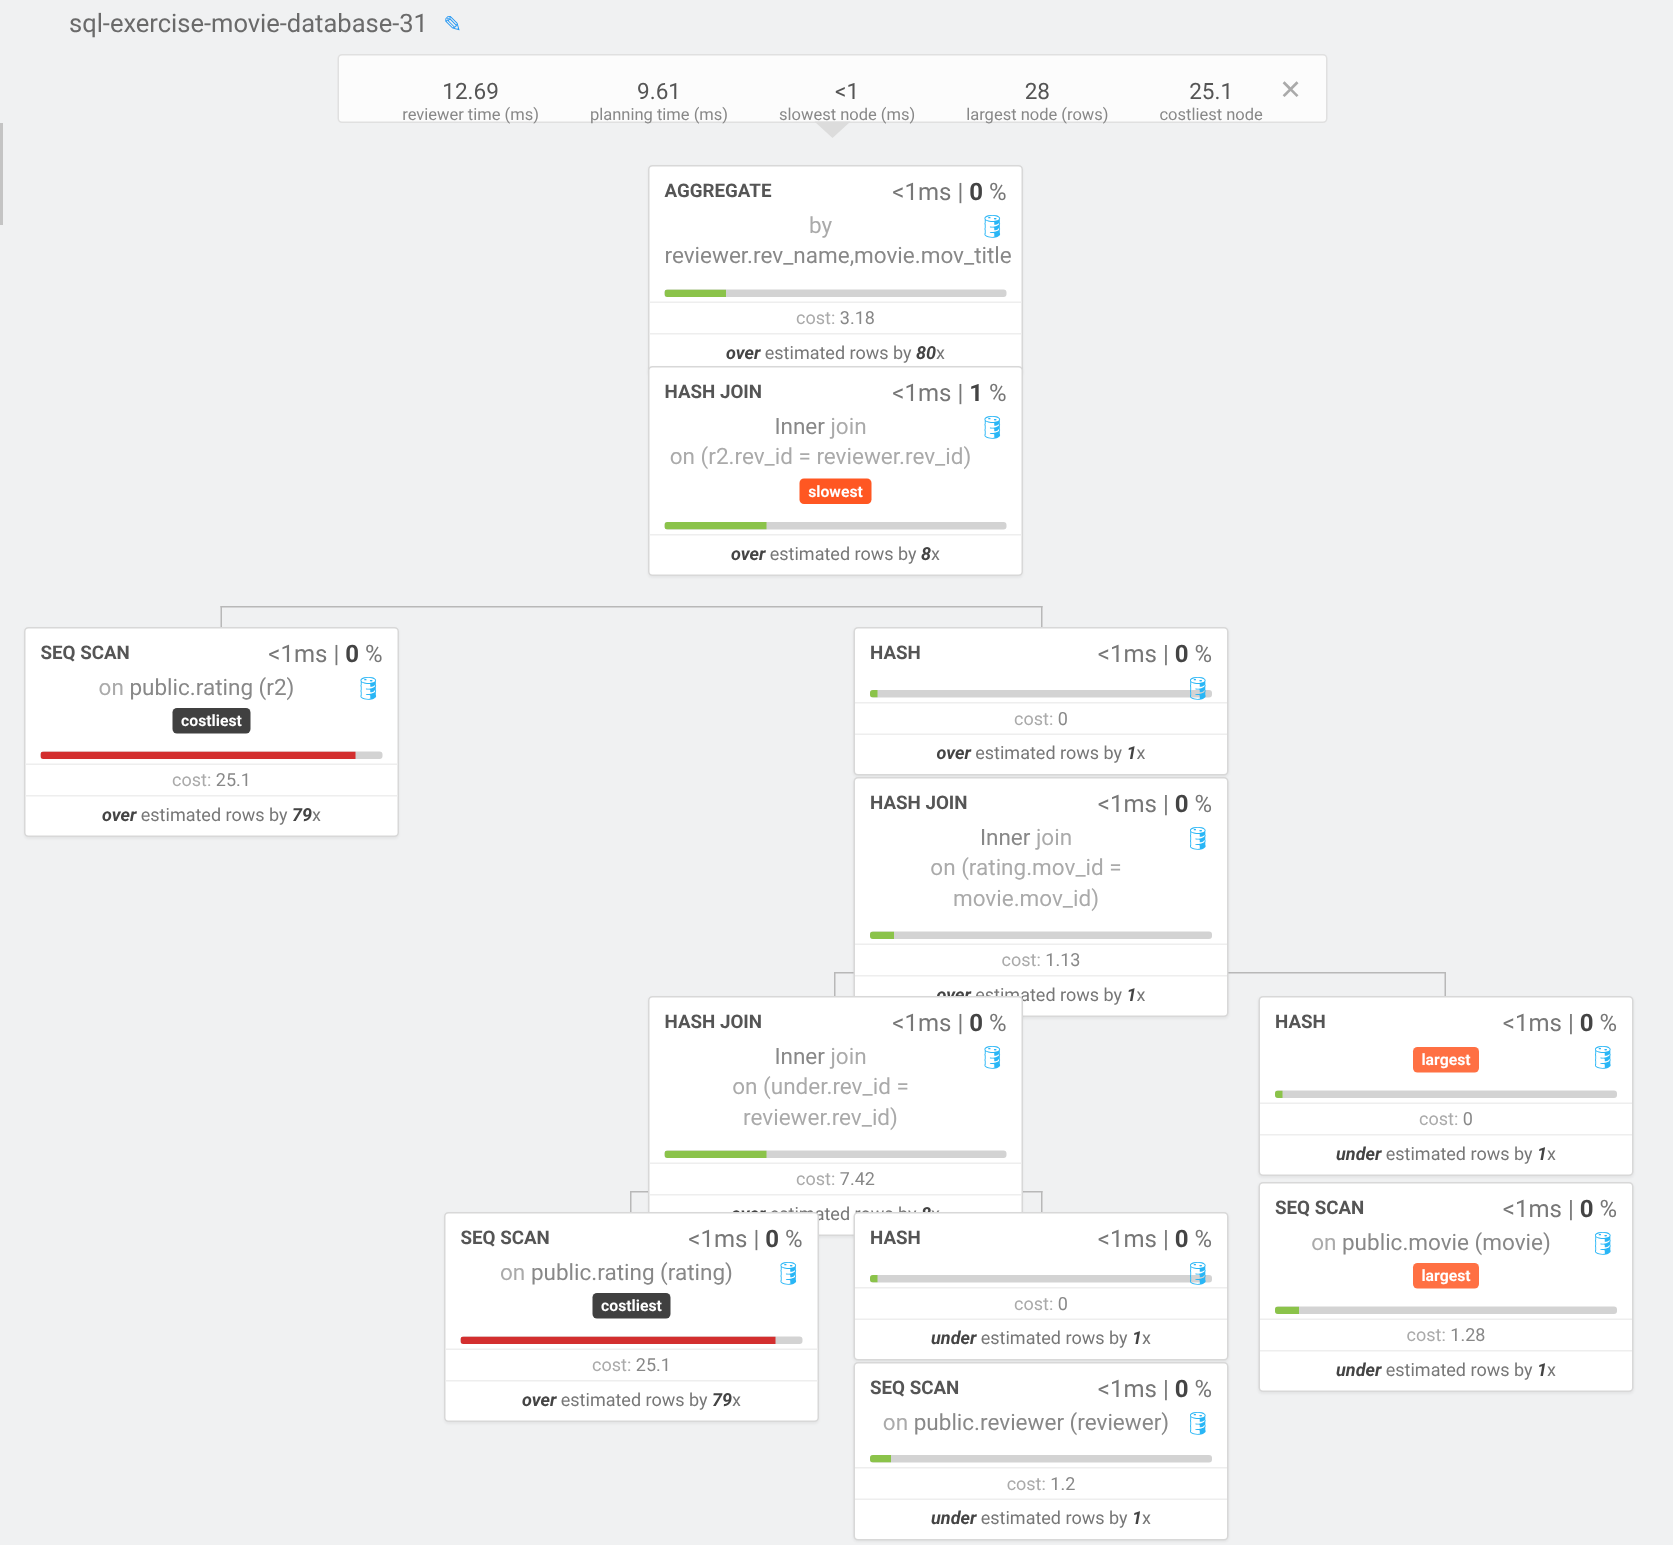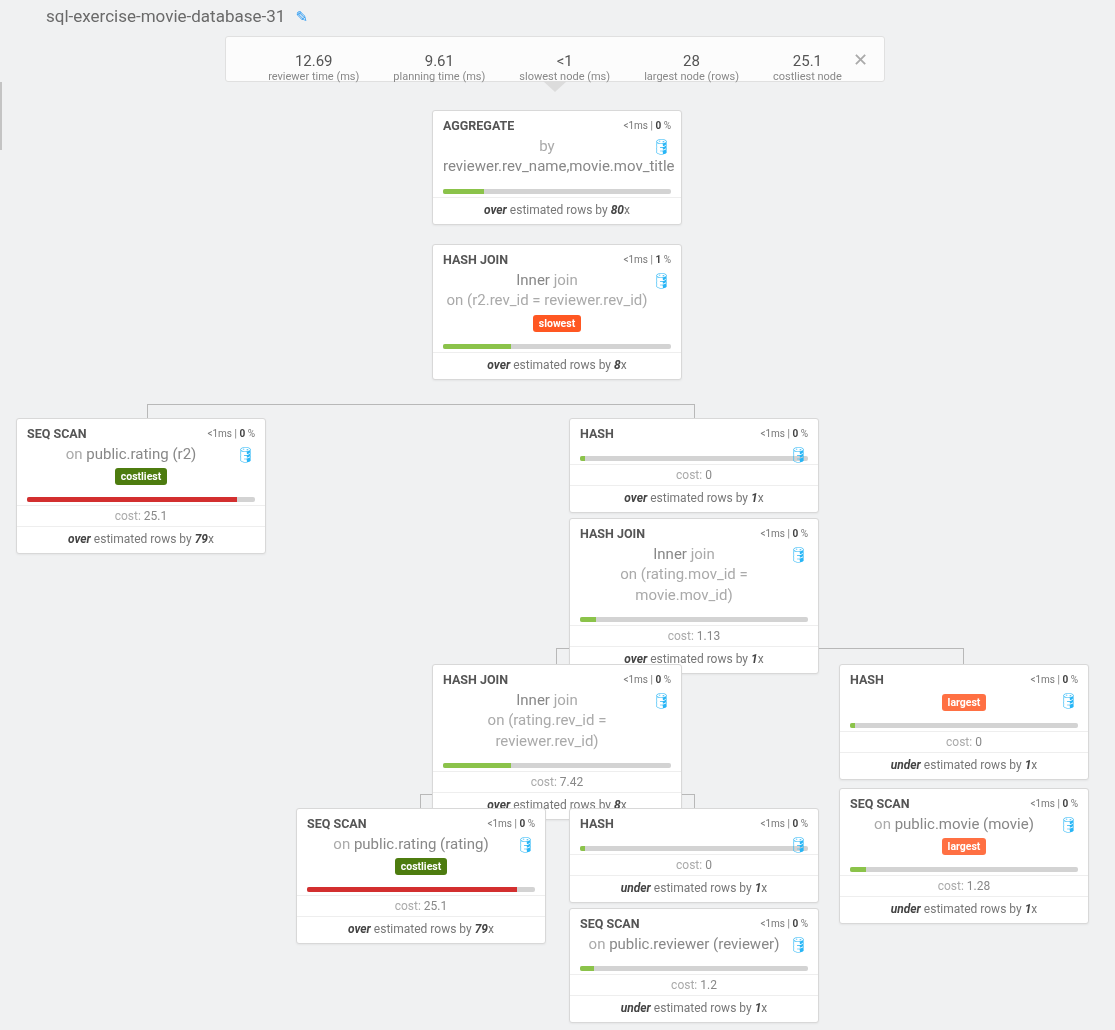--- a/index.html
+++ b/index.html
@@ -104,21 +104,21 @@
   align-items: center;
   padding: 7px 10px 3px 10px;
 }
 .node-title {
   font-weight: 700;
   color: #555;
   font-size: 12.5px;
 }
 .node-metrics {
   color: #777;
-  font-size: 10px;
+  font-size: 16px;
 }
 .node-metrics .bold { font-weight: 700; color: #444; }
 .node-body {
   padding: 0 10px 6px 10px;
   position: relative;
 }
 .node-sub {
   color: #888;
   font-size: 15px;
   line-height: 1.35;
@@ -135,21 +135,21 @@
 .badge {
   display: inline-block;
   color: #fff;
   font-size: 10.5px;
   font-weight: 700;
   padding: 2px 6px;
   border-radius: 3px;
   margin-top: 4px;
 }
 .badge-slow { background: #ff5722; }
-.badge-cost { background: #4d7c0f; }
+.badge-cost { background: #404040; }
 .badge-large { background: #ff7043; }
 .bar-wrap {
   margin: 6px 10px 3px 10px;
   height: 5px;
   background: #d3d3d3;
   border-radius: 2px;
   overflow: hidden;
 }
 .bar-fill {
   height: 100%;
@@ -219,20 +219,21 @@
       <span class="node-title">AGGREGATE</span>
       <span class="node-metrics"><span>&lt;1</span><span>ms</span><span> | </span><span class="bold">0</span><span> %</span></span>
     </div>
     <div class="node-body">
       <span class="db-icon">🛢</span>
       <div class="node-sub"><span class="muted">by </span><span>reviewer.rev_name,movie.mov_title</span></div>
     </div>
     <div class="bar-wrap">
         <div class="bar-fill bar-green" style="width: 18%;"></div>
       </div>
+    <div class="cost-row"><span class="muted">cost: </span><span>3.18</span></div>
     <div class="est-row"><span class="bold">over</span><span> estimated rows by </span><span class="bold">80</span><span>x</span></div>
   </div>
 
   <div class="node" style="left:432px; top:162px;">
     <div class="node-header">
       <span class="node-title">HASH JOIN</span>
       <span class="node-metrics"><span>&lt;1</span><span>ms</span><span> | </span><span class="bold">1</span><span> %</span></span>
     </div>
     <div class="node-body">
       <span class="db-icon">🛢</span>
@@ -296,21 +297,21 @@
   </div>
 
   <div class="node" style="left:432px; top:582px;">
     <div class="node-header">
       <span class="node-title">HASH JOIN</span>
       <span class="node-metrics"><span>&lt;1</span><span>ms</span><span> | </span><span class="bold">0</span><span> %</span></span>
     </div>
     <div class="node-body">
       <span class="db-icon">🛢</span>
       <div class="node-sub"><span>Inner </span><span class="muted">join</span></div>
-      <div class="node-sub"><span class="muted">on (rating.rev_id = reviewer.rev_id)</span></div>
+      <div class="node-sub"><span class="muted">on (under.rev_id = reviewer.rev_id)</span></div>
     </div>
     <div class="bar-wrap">
         <div class="bar-fill bar-green" style="width: 30%;"></div>
       </div>
     <div class="cost-row"><span class="muted">cost: </span><span>7.42</span></div>
     <div class="est-row"><span class="bold">over</span><span> estimated rows by </span><span class="bold">8</span><span>x</span></div>
   </div>
 
   <div class="node" style="left:839px; top:582px;">
     <div class="node-header">

